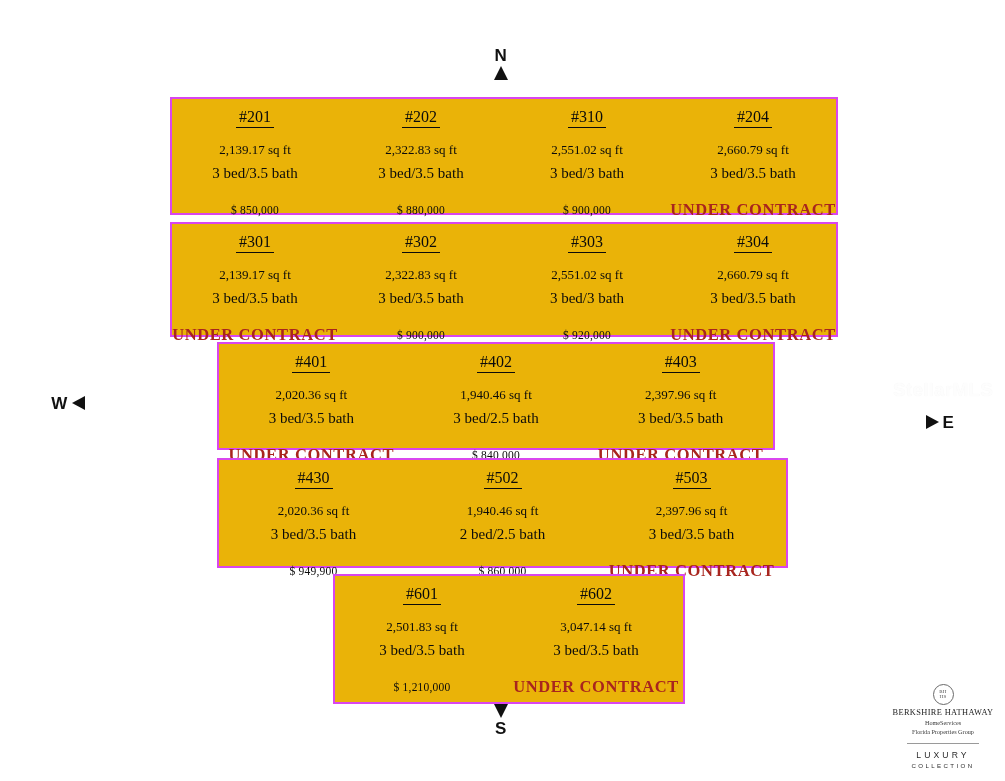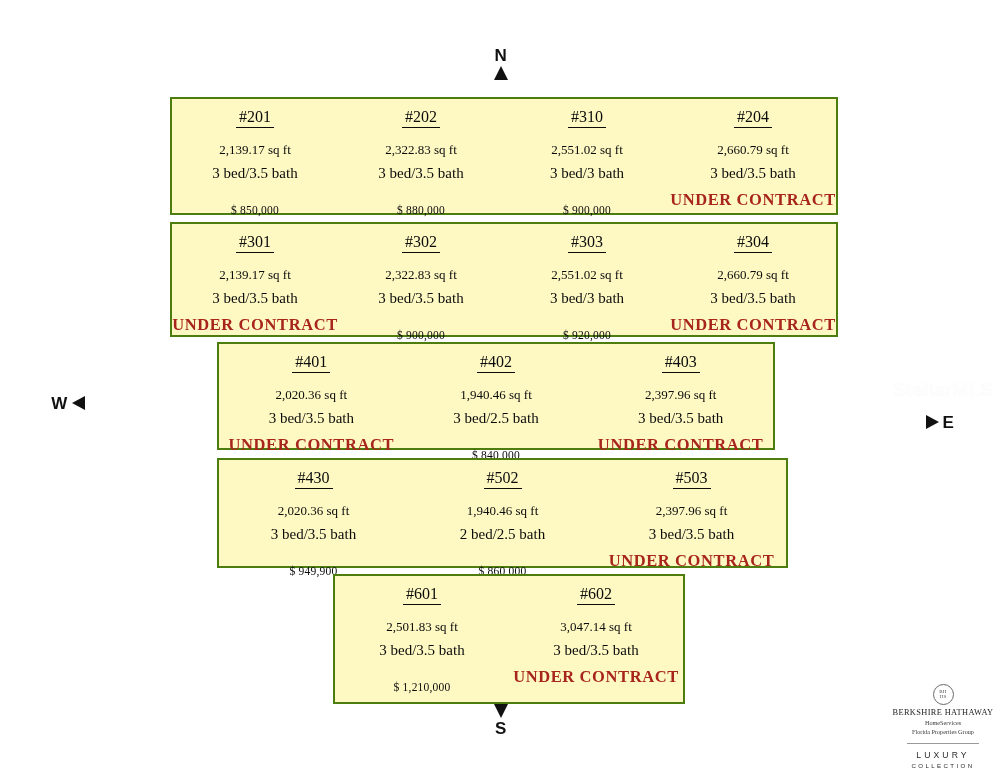--- a/index.html
+++ b/index.html
@@ -69,22 +69,22 @@
   }
   #compass-east {
     left: 912px; top: 409px; width: 56px; height: 26px;
     flex-direction: row; gap: 4px;
   }
 
   
   .unit-row {
     position: absolute;
     box-sizing: border-box;
-    border: 2px solid #4d7c0f;
-    background: #fef9c3;
+    border: 2px solid #d946ef;
+    background: #eab308;
     display: flex;
     text-align: center;
   }
   .unit-cell {
     flex: 1 1 0;
     position: relative;
     display: flex;
     flex-direction: column;
     align-items: center;
     justify-content: flex-start;
@@ -115,21 +115,21 @@
     color: #0b0b0b;
     margin-top: 22px;
     white-space: nowrap;
     letter-spacing: 0.2px;
   }
   .unit-status {
     font-size: 16.5px;
     font-weight: bold;
     color: #a8251e;
     white-space: nowrap;
-    margin-top: 8px;
+    margin-top: 18px;
     letter-spacing: 0.6px;
     font-family: "Liberation Serif", "DejaVu Serif", serif;
   }
 
   
   #watermark {
     position: absolute;
     left: 893px;
     top: 379px;
     font-family: "Liberation Sans", sans-serif;

